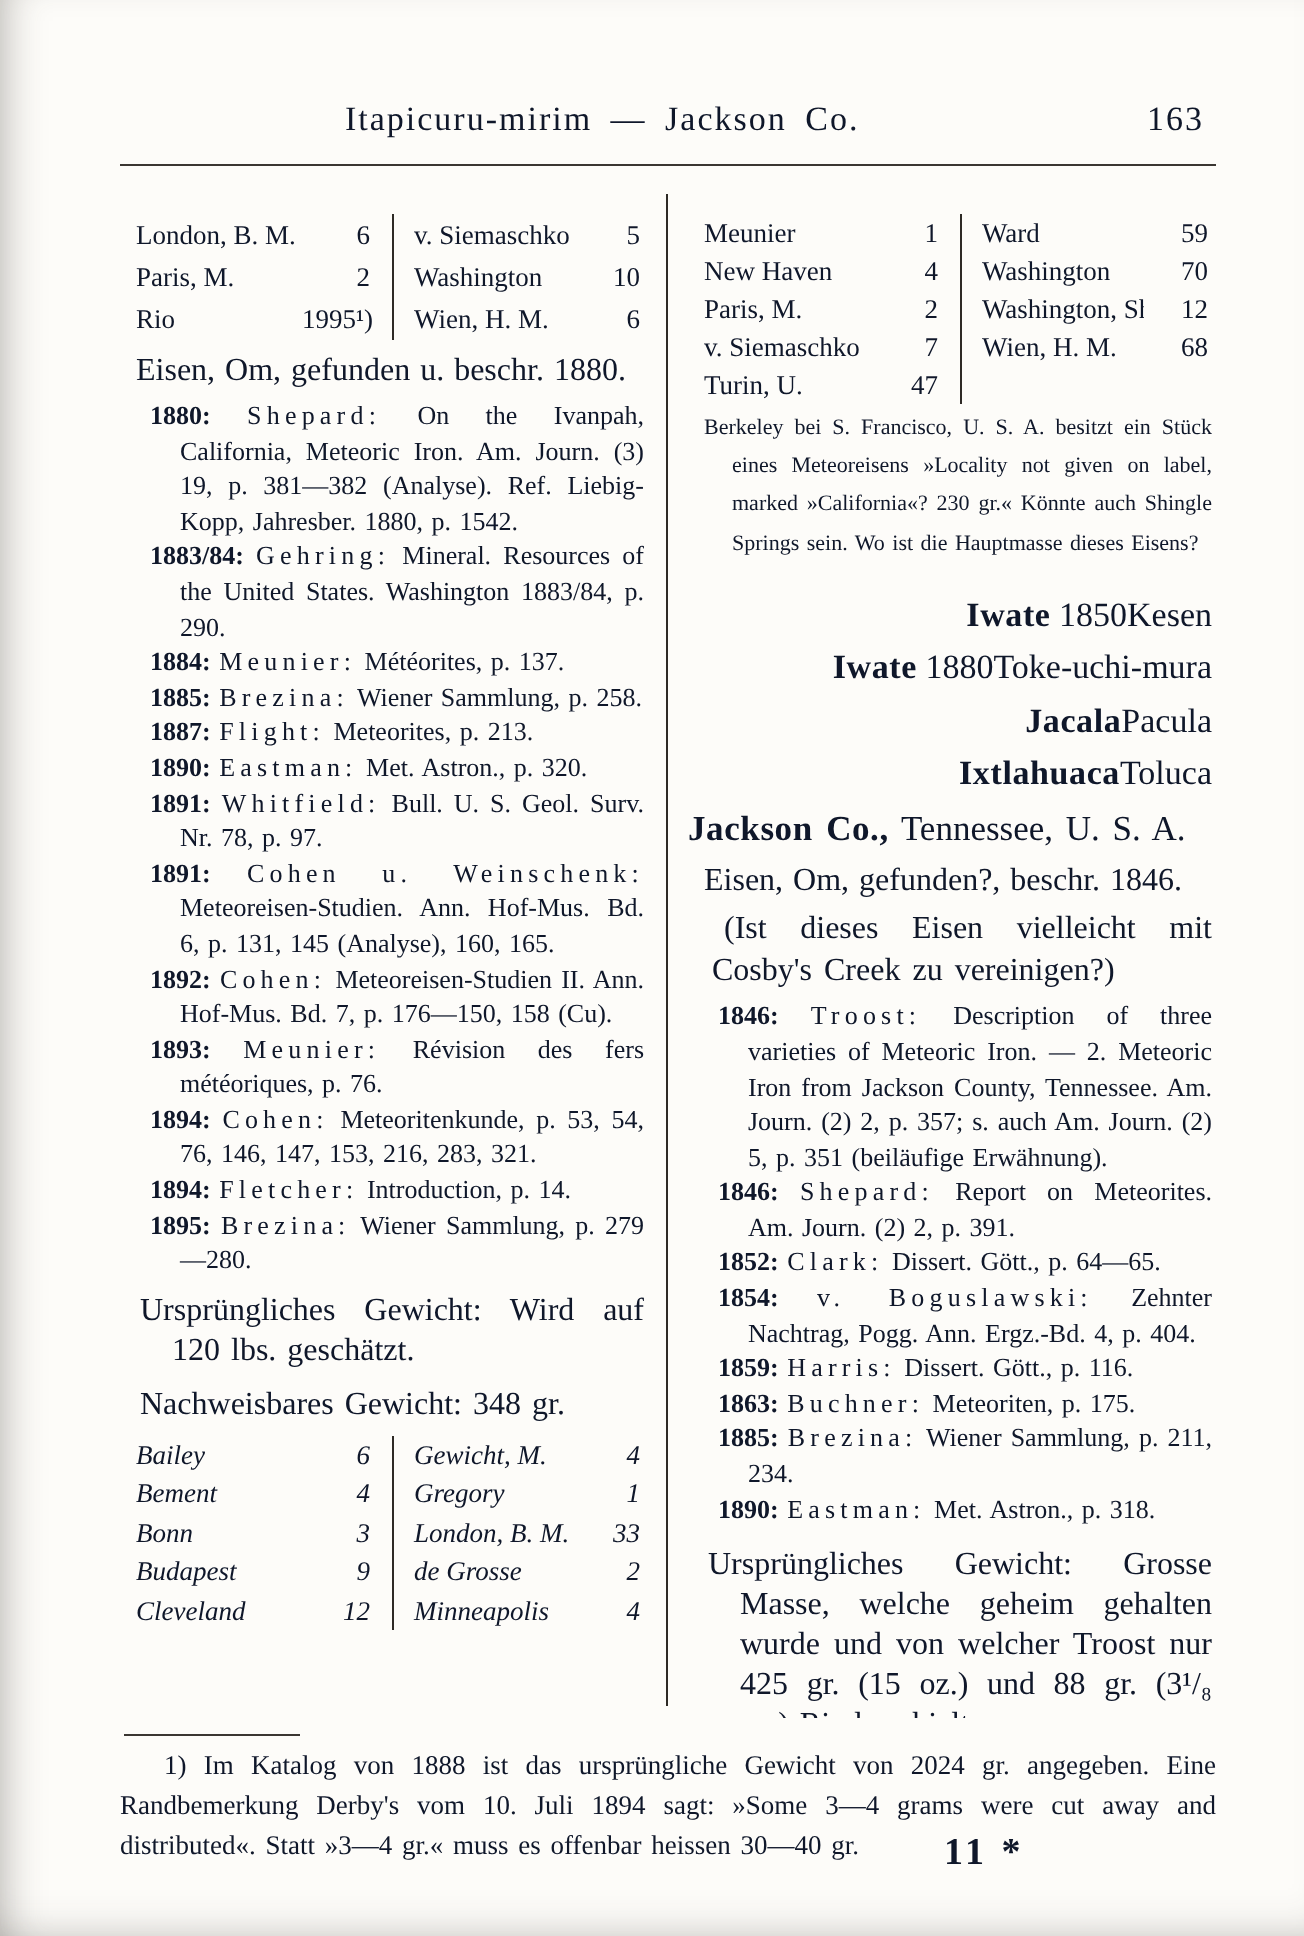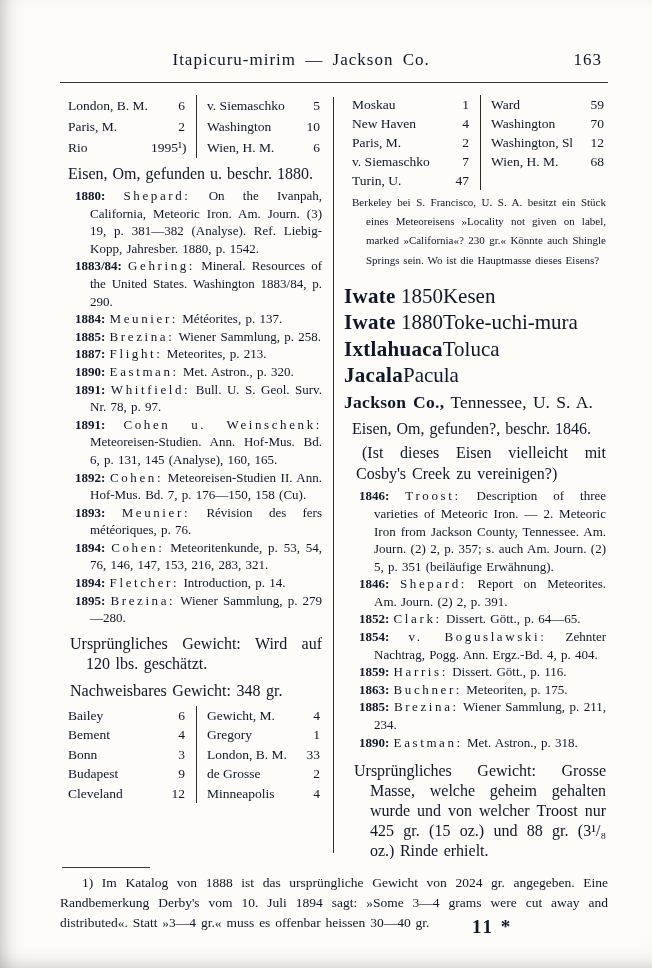--- a/index.html
+++ b/index.html
@@ -20,28 +20,28 @@
   .rh-title {
     position:absolute; left:44%; transform:translateX(-50%);
     letter-spacing:1px; word-spacing:4px; white-space:nowrap;
   }
   .rh-page { position:absolute; right:6px; letter-spacing:1px; }
   .head-rule { border:none; border-top:1.2px solid #3a3632; margin:6px 0 0 0; }
 
   
   .columns { position:relative; margin-top:12px; height:764px; overflow:hidden; }
   .coldiv { position:absolute; left:273px; top:2px; height:756px; width:1px; background:#2e2a26; }
-  .col { position:absolute; top:0; width:262px; }
+  .col { position:absolute; top:12px; width:262px; }
   .col-left { left:0; }
   .col-right { left:284px; }
 
   
   .pair-table { font-size:13.5px; }
   .prow { display:grid; grid-template-columns:1fr 46px 1fr 34px; line-height:21px; }
-  .t-bottom .prow { line-height:19.5px; }
+  .t-bottom .prow { line-height:19.5px;font-style:italic; }
   .t-right .prow { line-height:19px; }
   .pn { padding-left:8px; overflow:hidden; white-space:nowrap; }
   .pv { text-align:right; }
   .pv1 { padding-right:11px; border-right:1px solid #2e2a26; }
   .pn2 { padding-left:10px; }
   .pv2 { padding-right:2px; }
 
   
   .entry-head {
     font-size:17.5px; line-height:23px; font-weight:normal;
@@ -77,21 +77,21 @@
 
   
   .note-para {
     font-size:11px; line-height:19.2px; margin:3px 0 0 0;
     padding-left:22px; text-indent:-14px;
     text-align:justify; word-spacing:1px;
   }
 
   
   .xrefs { margin-top:13px; }
-  .xref { display:flex; justify-content:flex-start; font-size:21px; line-height:26.5px; margin:0; }
+  .xref { display:flex; justify-content:flex-end; font-size:17px; line-height:26.5px; margin:0; }
   .xname b { letter-spacing:.3px; }
   .entry-head.tight { margin:0; padding-left:0; text-indent:0; line-height:26.5px; }
 
   
   .footnote-sep { width:88px; border:none; border-top:1px solid #3a3632; margin:8px 0 5px 2px; }
   .footnote {
     font-size:13.5px; line-height:20px; margin:0; width:548px;
     text-indent:22px; text-align:justify; word-spacing:1.5px;
   }
   .signature { position:absolute; left:472px; top:916px; font-size:19px; font-weight:bold; letter-spacing:2px; }
@@ -238,21 +238,21 @@
             <span class="pn pn2">Minneapolis</span>
             <span class="pv pv2">4</span>
           </div>
       </div>
     </section>
 
     <section class="col col-right">
 
       <div class="pair-table t-right">
         <div class="prow">
-            <span class="pn">Moskau</span>
+            <span class="pn">Meunier</span>
             <span class="pv pv1">1</span>
             <span class="pn pn2">Ward</span>
             <span class="pv pv2">59</span>
           </div>
           <div class="prow">
             <span class="pn">New Haven</span>
             <span class="pv pv1">4</span>
             <span class="pn pn2">Washington</span>
             <span class="pv pv2">70</span>
           </div>
@@ -281,26 +281,26 @@
       <div class="xrefs">
         <p class="xref">
             <span class="xname"><b>Iwate</b> <span>1850</span></span>
             <span class="xtarget">Kesen</span>
           </p>
           <p class="xref">
             <span class="xname"><b>Iwate</b> <span>1880</span></span>
             <span class="xtarget">Toke-uchi-mura</span>
           </p>
           <p class="xref">
+            <span class="xname"><b>Jacala</b> <span></span></span>
+            <span class="xtarget">Pacula</span>
+          </p>
+          <p class="xref">
             <span class="xname"><b>Ixtlahuaca</b> <span></span></span>
             <span class="xtarget">Toluca</span>
-          </p>
-          <p class="xref">
-            <span class="xname"><b>Jacala</b> <span></span></span>
-            <span class="xtarget">Pacula</span>
           </p>
       </div>
 
       <h2 class="entry-head tight">
         <span class="ename">Jackson Co.,</span>
         <span class="eloc">Tennessee, U. S. A.</span>
       </h2>
 
       <p class="desc" style="margin-top:3px;">Eisen, Om, gefunden?, beschr. 1846.</p>
       <p class="note-lg">(Ist dieses Eisen vielleicht mit Cosby's Creek zu vereinigen?)</p>

